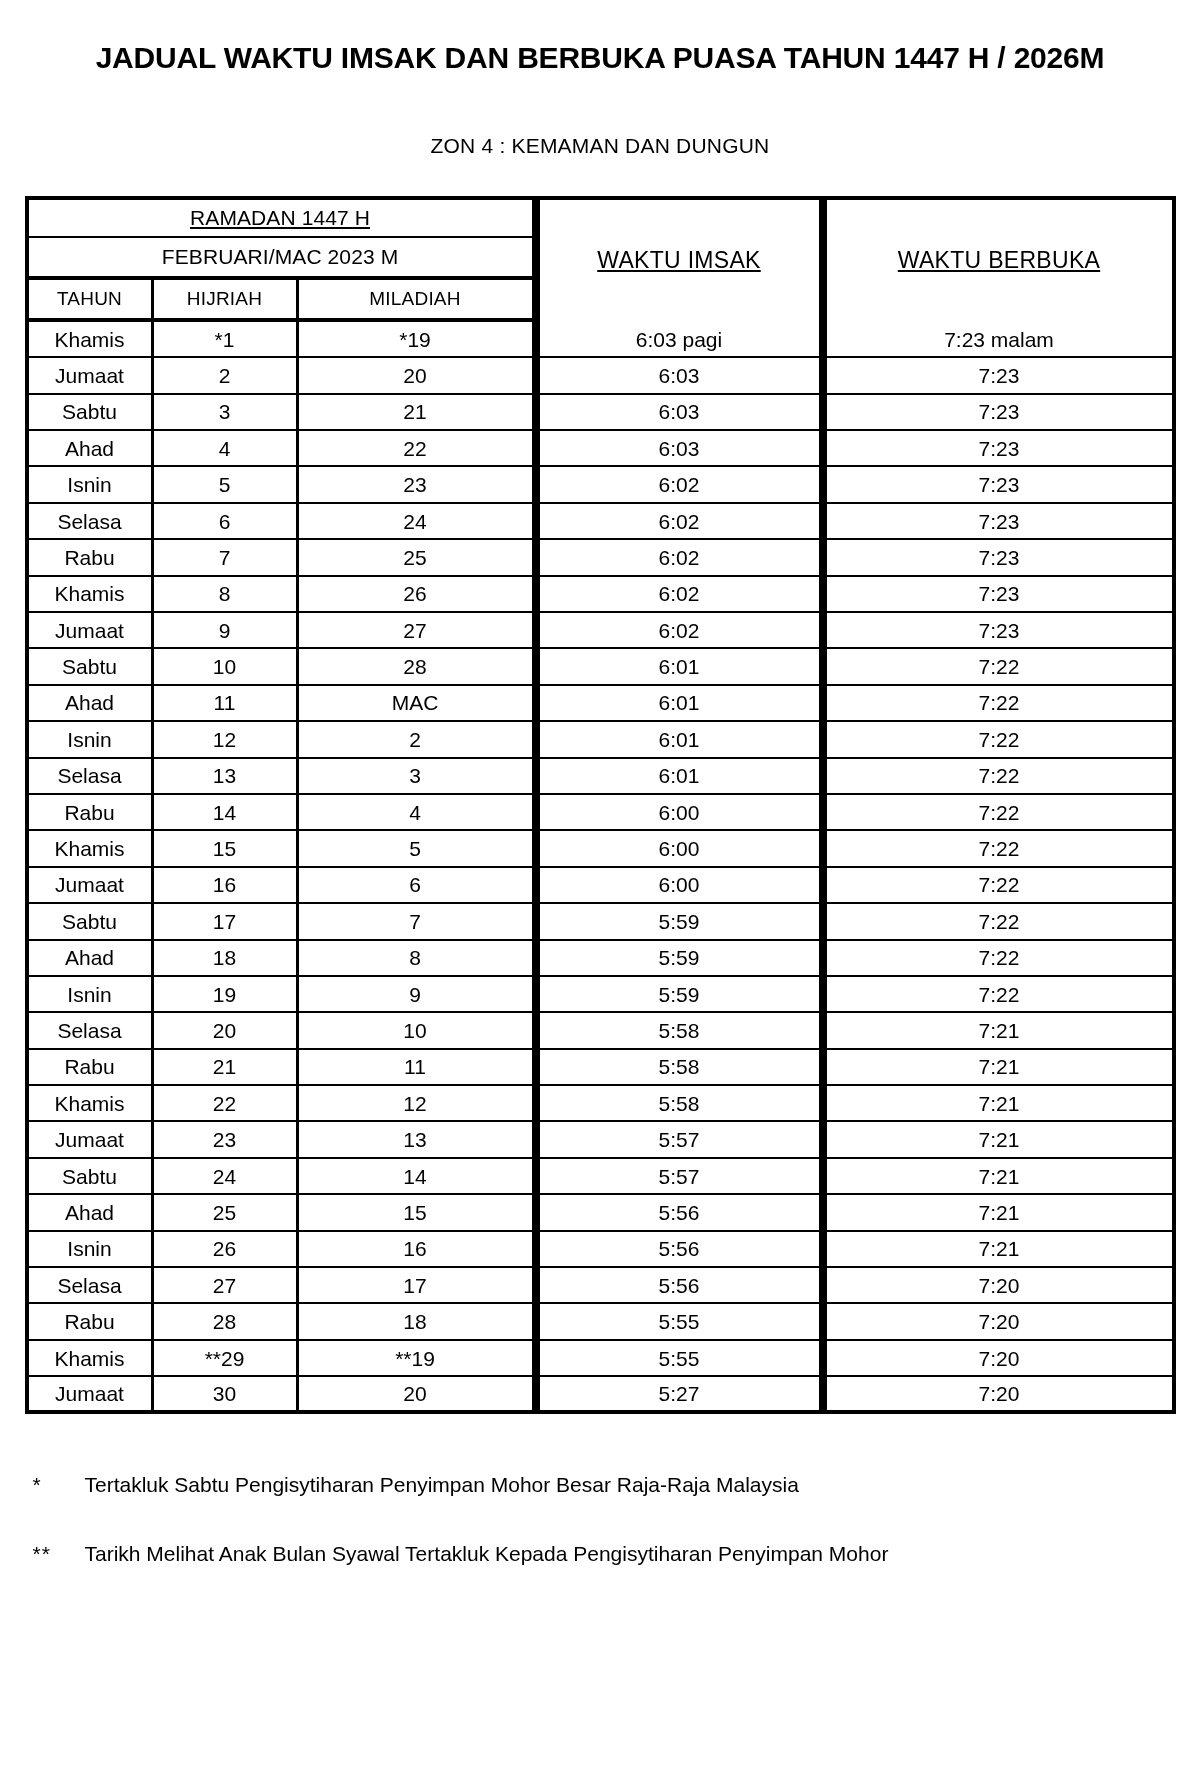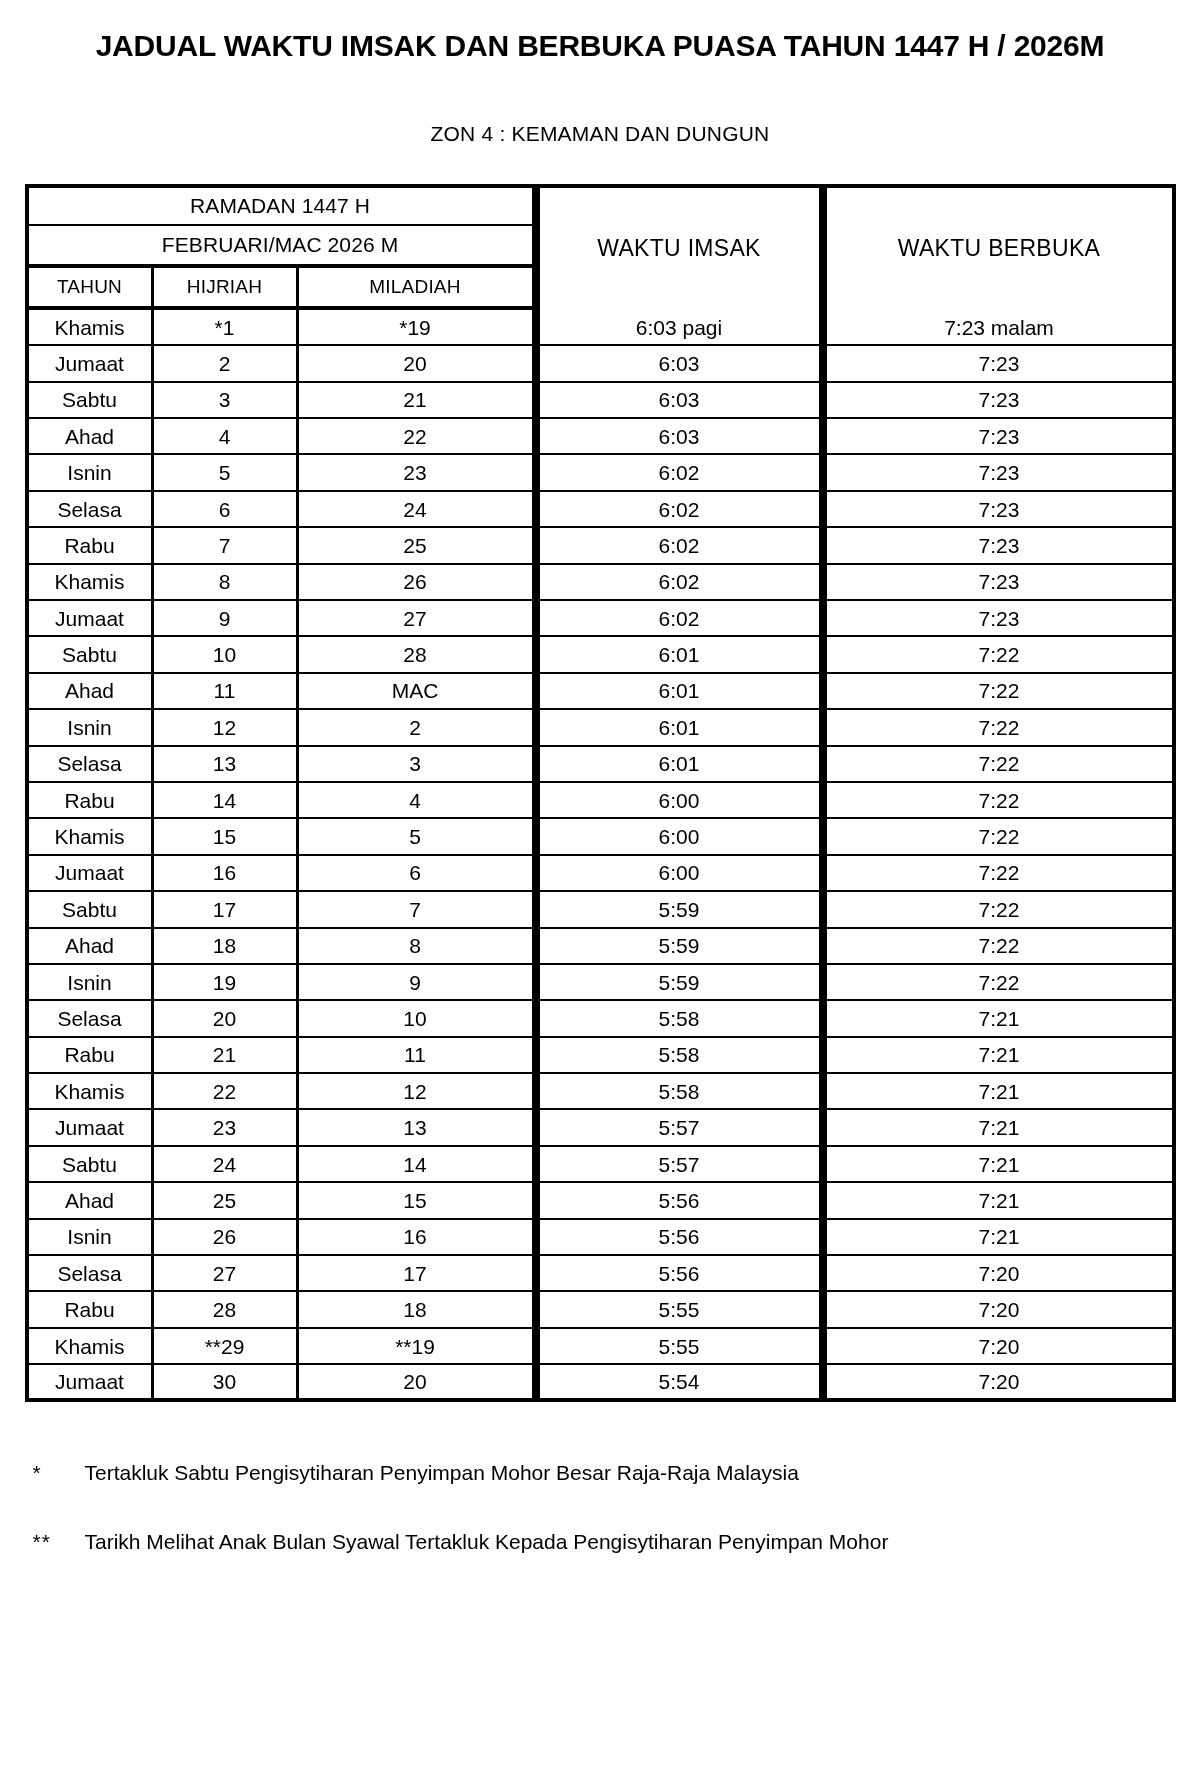--- a/index.html
+++ b/index.html
@@ -9,21 +9,21 @@
   }
   body {
     width: 1200px; height: 1777px;
     font-family: "Liberation Sans", sans-serif;
     color: #000000;
     position: relative;
     overflow: hidden;
   }
   .page {
     width: 1200px; height: 1777px;
-    padding: 0;
+    padding: 12px;
     position: relative;
   }
 
   
   .title-block {
     padding-top: 26px;
     text-align: center;
   }
   .title-line {
     font-size: 30px;
@@ -81,21 +81,21 @@
     height: 42px;
     letter-spacing: 0.2px;
   }
   .hdr-tall {
     font-size: 23px;
     font-weight: bold;
     letter-spacing: 0.3px;
   }
 
   
-  .bt  { border-top: 4px solid #000; }
+  .bt  { border-top: 4px solid #000; text-decoration: underline; }
   .bb  { border-bottom: 4px solid #000; }
   .bl  { border-left: 4px solid #000; }
   .br  { border-right: 4px solid #000; }
   .brm { border-right: 3px solid #000; }
   .bbt { border-bottom: 2px solid #000; }
 
   
   tr.datarow td {
     height: 36.4px;
     font-size: 21px;
@@ -148,21 +148,21 @@
         <col class="c-imsak">
         <col class="c-berbuka">
       </colgroup>
       <thead>
         <tr>
           <td class="hdr-group bt bl br bbt" colspan="3">RAMADAN 1447 H</td>
           <td class="hdr-tall bt bl br" rowspan="3">WAKTU IMSAK</td>
           <td class="hdr-tall bt bl br" rowspan="3">WAKTU BERBUKA</td>
         </tr>
         <tr>
-          <td class="hdr-group bl br bb" colspan="3">FEBRUARI/MAC 2026 M</td>
+          <td class="hdr-group bl br bb" colspan="3">FEBRUARI/MAC 2023 M</td>
         </tr>
         <tr>
           <td class="hdr-sub bl brm bb">TAHUN</td>
           <td class="hdr-sub brm bb">HIJRIAH</td>
           <td class="hdr-sub br bb">MILADIAH</td>
         </tr>
       </thead>
       <tbody id="tbody">
           <tr class="datarow">
             <td class="cell-hari bl brm bbt">Khamis</td>
@@ -364,21 +364,21 @@
             <td class="cell-hari bl brm bbt">Khamis</td>
             <td class="cell-num brm bbt">**29</td>
             <td class="cell-num br bbt">**19</td>
             <td class="cell-time bl br bbt">5:55</td>
             <td class="cell-time bl br bbt">7:20</td>
           </tr>
           <tr class="datarow">
             <td class="cell-hari bl brm bb">Jumaat</td>
             <td class="cell-num brm bb">30</td>
             <td class="cell-num br bb">20</td>
-            <td class="cell-time bl br bb">5:54</td>
+            <td class="cell-time bl br bb">5:27</td>
             <td class="cell-time bl br bb">7:20</td>
           </tr>
         </tbody>
     </table>
   </div>
 
   <div class="notes" id="notes">
       <div class="note">
         <span class="mark">*</span>
         <span class="txt">Tertakluk Sabtu Pengisytiharan Penyimpan Mohor Besar Raja-Raja Malaysia</span>

